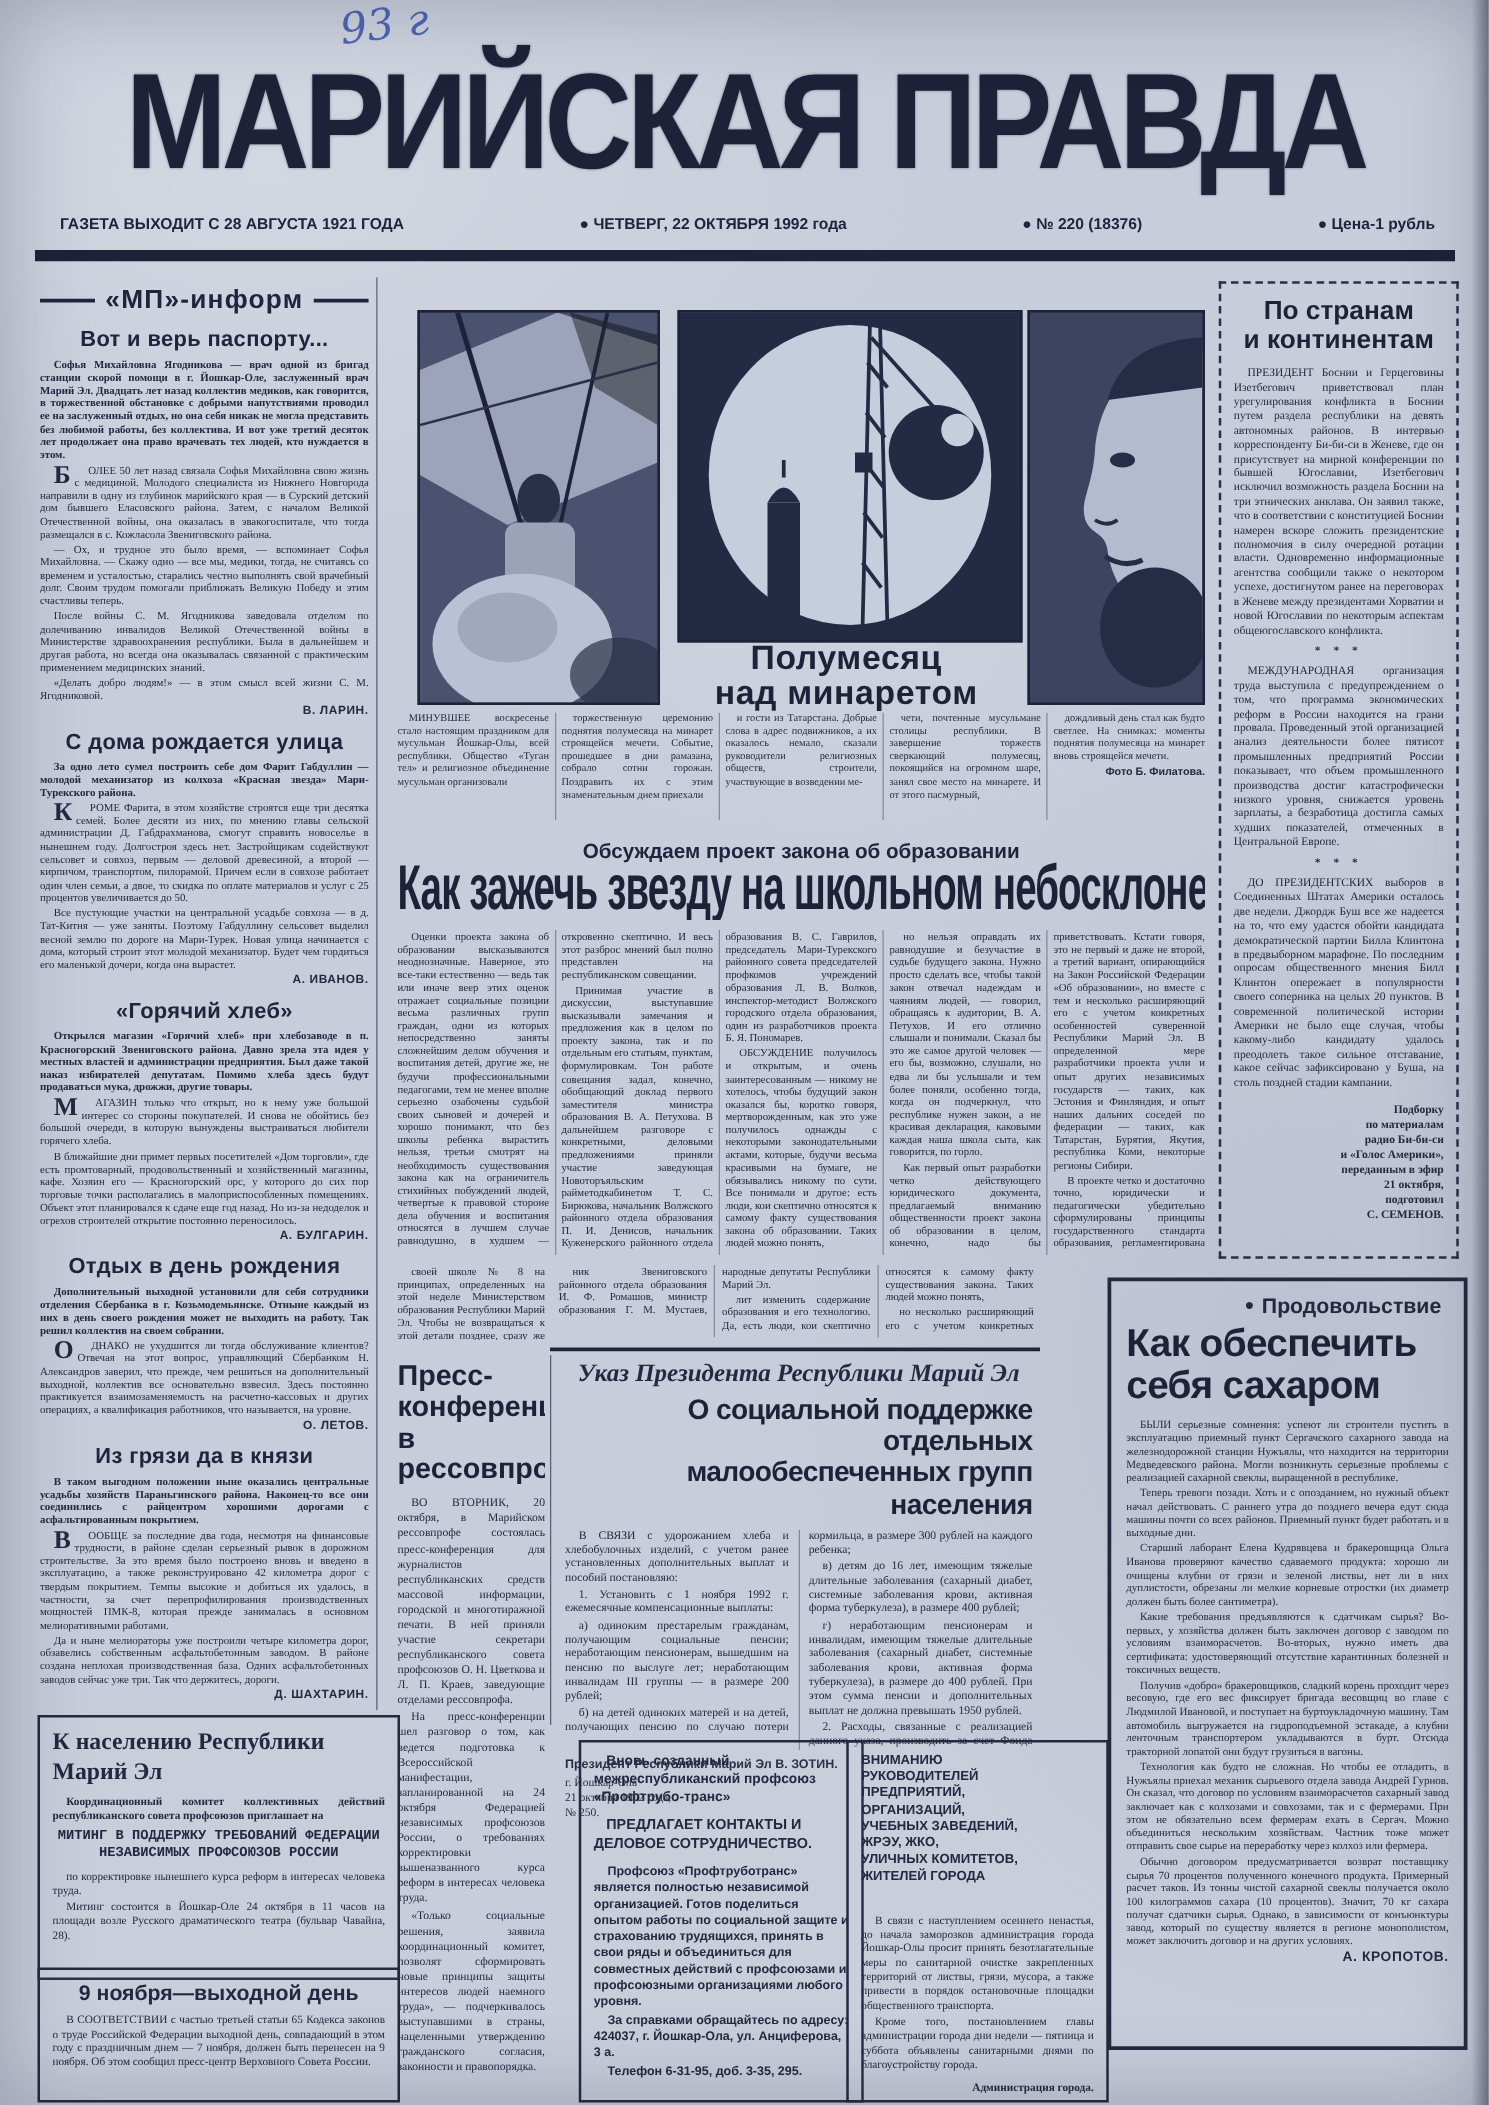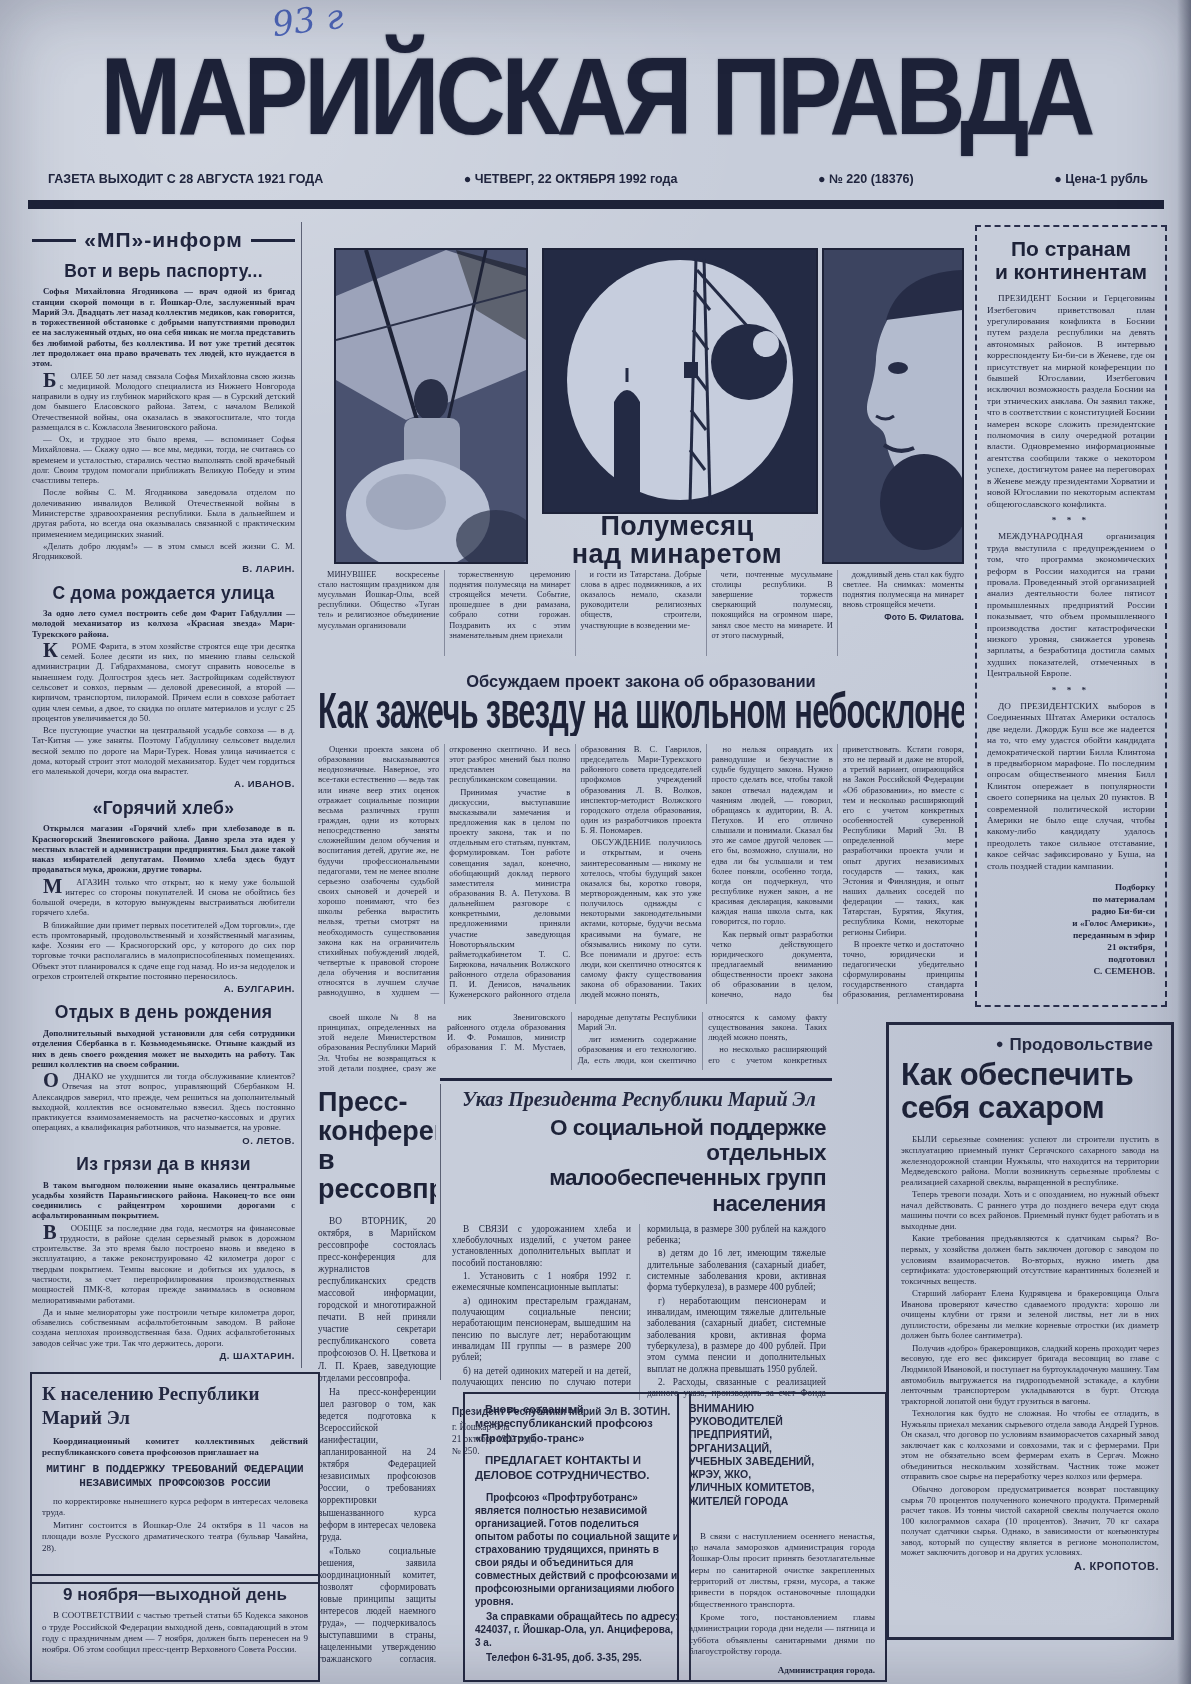--- a/index.html
+++ b/index.html
@@ -78,21 +78,21 @@
     font-size:8.6px;line-height:1.18;}
   .stub-left{left:318px;top:1012px;width:118px;height:60px;overflow:hidden;
     font-size:8.6px;line-height:1.18;}
   .stub-mid{left:447px;top:1012px;width:380px;height:58px;overflow:hidden;
     column-count:3;column-gap:12px;column-rule:1px solid rgba(32,37,62,.4);
     font-size:8.6px;line-height:1.18;}
   .decree-toprule{left:440px;top:1078px;width:392px;height:3px;background:#20253e;}
   
   .press{left:318px;top:1084px;width:118px;height:578px;overflow:hidden;
     font-size:9.3px;line-height:1.3;}
-  .press-title{font-family:"Liberation Sans",sans-serif;font-weight:bold;font-size:27px;
+  .press-title{font-family:"Liberation Sans",sans-serif;font-weight:bold;font-size:23px;
     line-height:1.08;margin:4px 0 10px;color:#1d2238;}
   .press-vrule{left:440px;top:1084px;height:296px;}
   
   .decree{left:452px;top:1088px;width:374px;}
   .decree .kick{font-family:"Liberation Serif",serif;font-style:italic;font-weight:bold;
     font-size:20px;text-align:center;margin-bottom:4px;}
   .decree .head{font-family:"Liberation Sans",sans-serif;font-weight:bold;font-size:22.5px;
     line-height:1.12;text-align:right;letter-spacing:-.5px;margin-bottom:8px;color:#1d2238;}
   .decree-cols{column-count:2;column-gap:16px;column-rule:1px solid rgba(32,37,62,.4);
     height:176px;overflow:hidden;font-size:9.3px;line-height:1.22;}
@@ -361,22 +361,22 @@
   <div class="abs food just">
     <div class="kick">
       <span class="dot">●</span><span>Продовольствие</span>
     </div>
     <div class="head">
       <div>Как обеспечить</div>
       <div>себя сахаром</div>
     </div>
     <p>БЫЛИ серьезные сомнения: успеют ли строители пустить в эксплуатацию приемный пункт Сергачского сахарного завода на железнодорожной станции Нужъялы, что находится на территории Медведевского района. Могли возникнуть серьезные проблемы с реализацией сахарной свеклы, выращенной в республике.</p>
     <p>Теперь тревоги позади. Хоть и с опозданием, но нужный объект начал действовать. С раннего утра до позднего вечера едут сюда машины почти со всех районов. Приемный пункт будет работать и в выходные дни.</p>
+    <p>Старший лаборант Елена Кудрявцева и бракеровщица Ольга Иванова проверяют качество сдаваемого продукта: хорошо ли очищены клубни от грязи и зеленой листвы, нет ли в них дуплистости, обрезаны ли мелкие корневые отростки (их диаметр должен быть более сантиметра).</p>
     <p>Какие требования предъявляются к сдатчикам сырья? Во-первых, у хозяйства должен быть заключен договор с заводом по условиям взаиморасчетов. Во-вторых, нужно иметь два сертификата: удостоверяющий отсутствие карантинных болезней и токсичных веществ.</p>
-    <p>Старший лаборант Елена Кудрявцева и бракеровщица Ольга Иванова проверяют качество сдаваемого продукта: хорошо ли очищены клубни от грязи и зеленой листвы, нет ли в них дуплистости, обрезаны ли мелкие корневые отростки (их диаметр должен быть более сантиметра).</p>
     <p>Получив «добро» бракеровщиков, сладкий корень проходит через весовую, где его вес фиксирует бригада весовщиц во главе с Людмилой Ивановой, и поступает на буртоукладочную машину. Там автомобиль выгружается на гидроподъемной эстакаде, а клубни ленточным транспортером укладываются в бурт. Отсюда тракторной лопатой они будут грузиться в вагоны.</p>
     <p>Технология как будто не сложная. Но чтобы ее отладить, в Нужъялы приехал механик сырьевого отдела завода Андрей Гурнов. Он сказал, что договор по условиям взаиморасчетов сахарный завод заключает как с колхозами и совхозами, так и с фермерами. При этом не обязательно всем фермерам ехать в Сергач. Можно объединиться нескольким хозяйствам. Частник тоже может отправить свое сырье на переработку через колхоз или фермера.</p>
     <p>Обычно договором предусматривается возврат поставщику сырья 70 процентов полученного конечного продукта. Примерный расчет таков. Из тонны чистой сахарной свеклы получается около 100 килограммов сахара (10 процентов). Значит, 70 кг сахара получат сдатчики сырья. Однако, в зависимости от конъюнктуры завод, который по существу является в регионе монополистом, может заключить договор и на других условиях.</p>
     <div class="byline" style="font-size:11px">А. КРОПОТОВ.</div>
   </div>
 
   <div class="abs world just">
     <div class="hd">
       <div>По странам</div>
       <div>и континентам</div>

